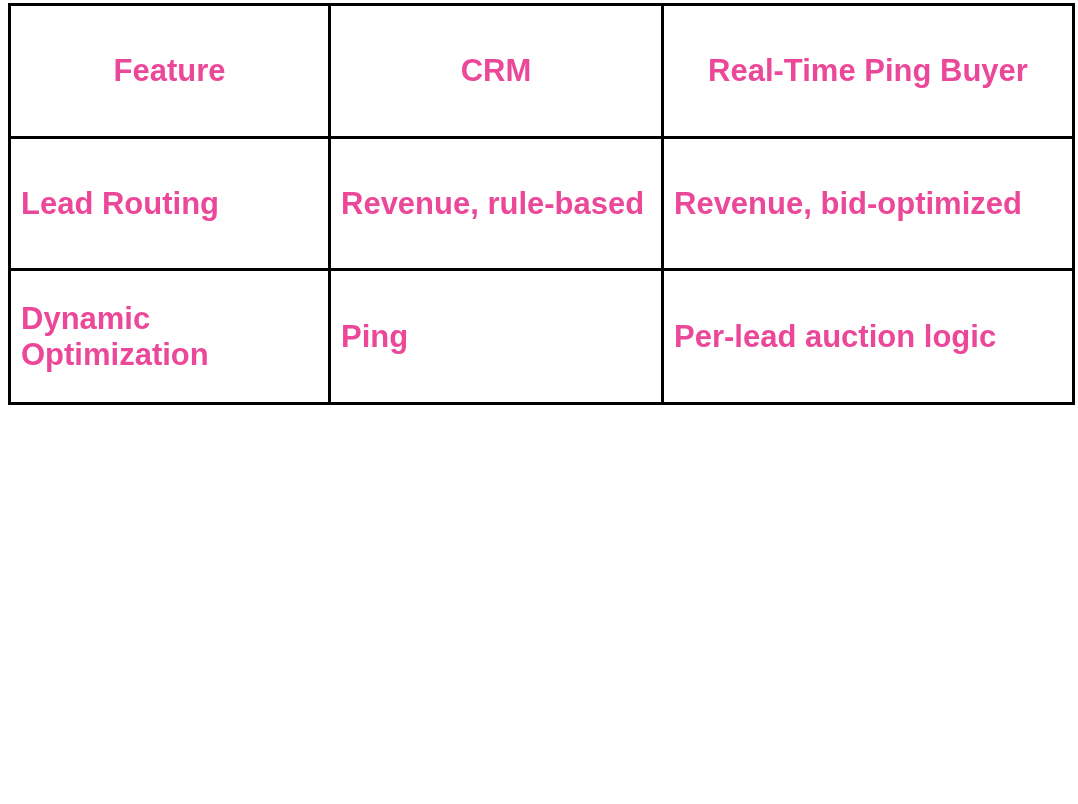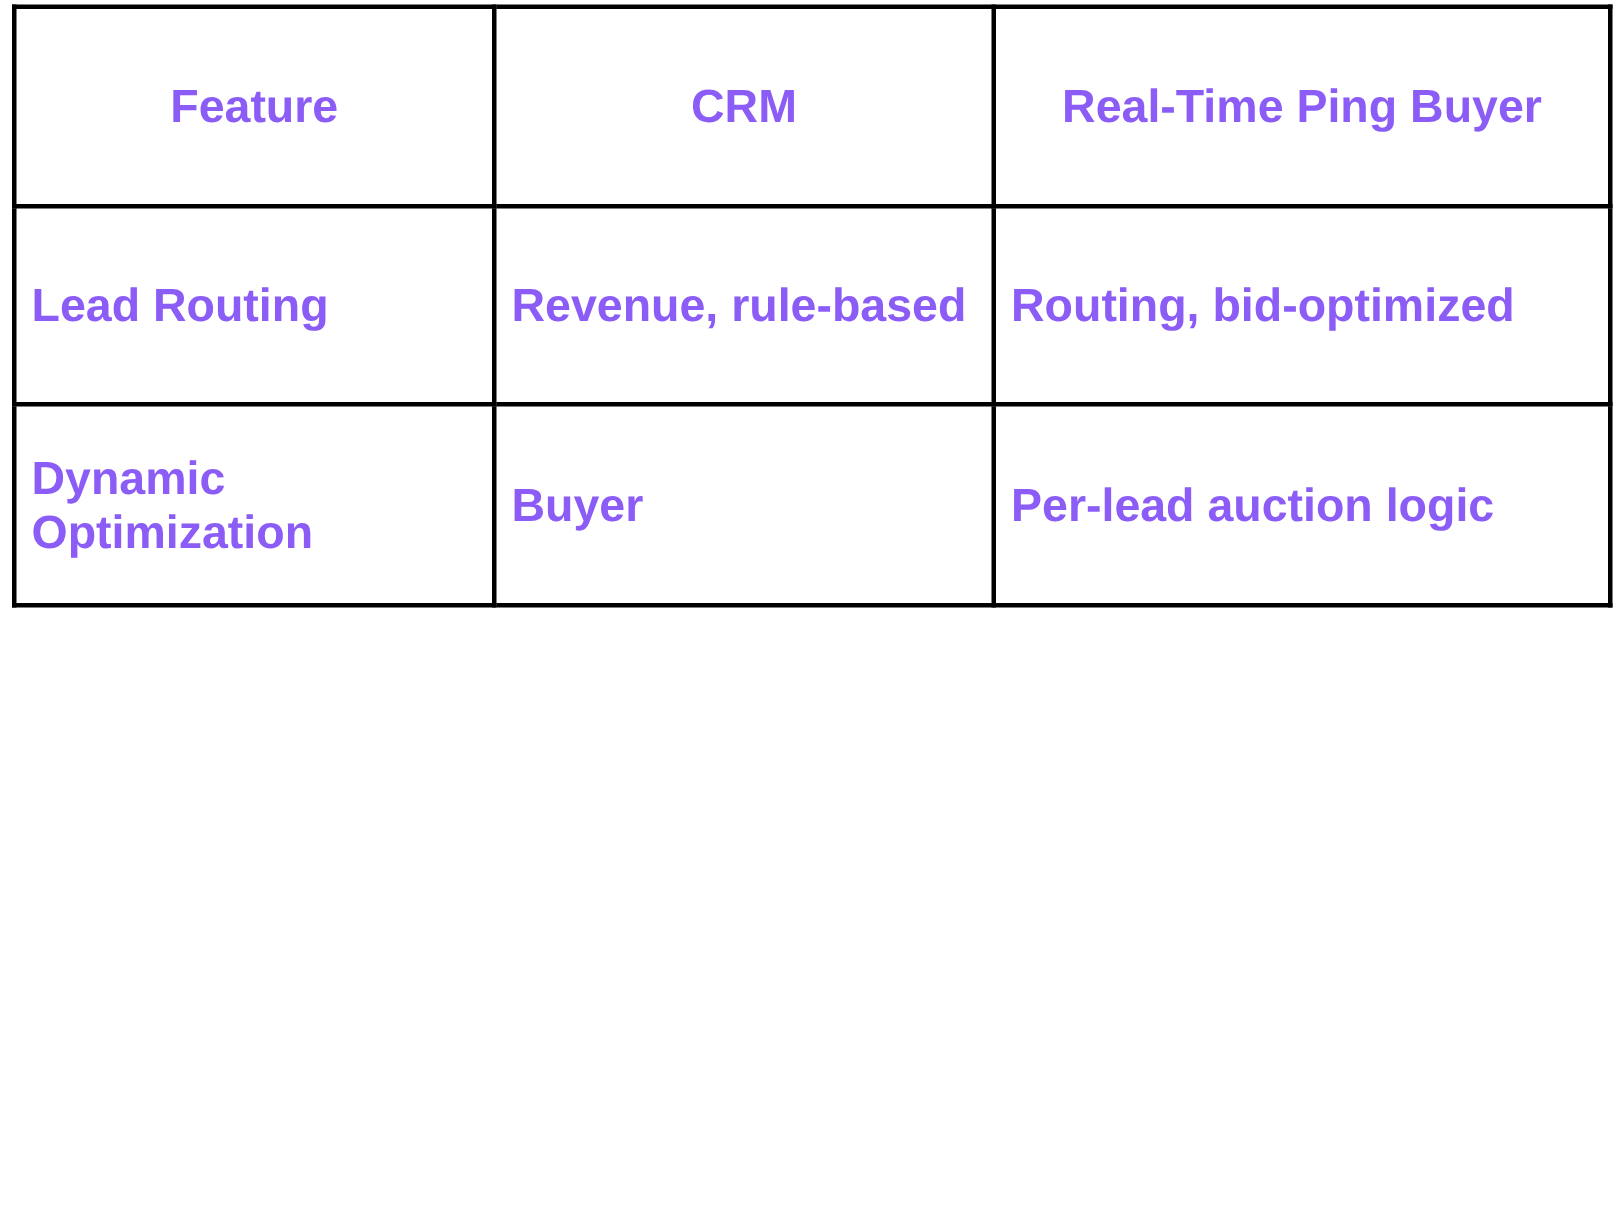--- a/index.html
+++ b/index.html
@@ -18,21 +18,21 @@
     position: absolute;
     left: 8px;
     top: 3px;
     border-collapse: collapse;
     table-layout: fixed;
     width: 1064px;
   }
   table.comparison th,
   table.comparison td {
     border: 3px solid #000000;
-    color: #8b5cf6;
+    color: #ec4899;
     background: #ffffff;
     font-size: 31px;
     line-height: 1.15;
     overflow: hidden;
     vertical-align: middle;
   }
   table.comparison th {
     font-weight: bold;
     text-align: center;
     padding: 0 6px;
@@ -62,21 +62,21 @@
     <tr class="header-row">
       <th>Feature</th>
       <th>CRM</th>
       <th>Real-Time Ping Buyer</th>
     </tr>
   </thead>
   <tbody>
     <tr class="body-row">
       <td>Lead Routing</td>
       <td>Revenue, rule-based</td>
-      <td>Routing, bid-optimized</td>
+      <td>Revenue, bid-optimized</td>
     </tr>
     <tr class="body-row">
       <td>Dynamic Optimization</td>
-      <td>Buyer</td>
+      <td>Ping</td>
       <td>Per-lead auction logic</td>
     </tr>
   </tbody>
 </table>
 
 </body></html>

